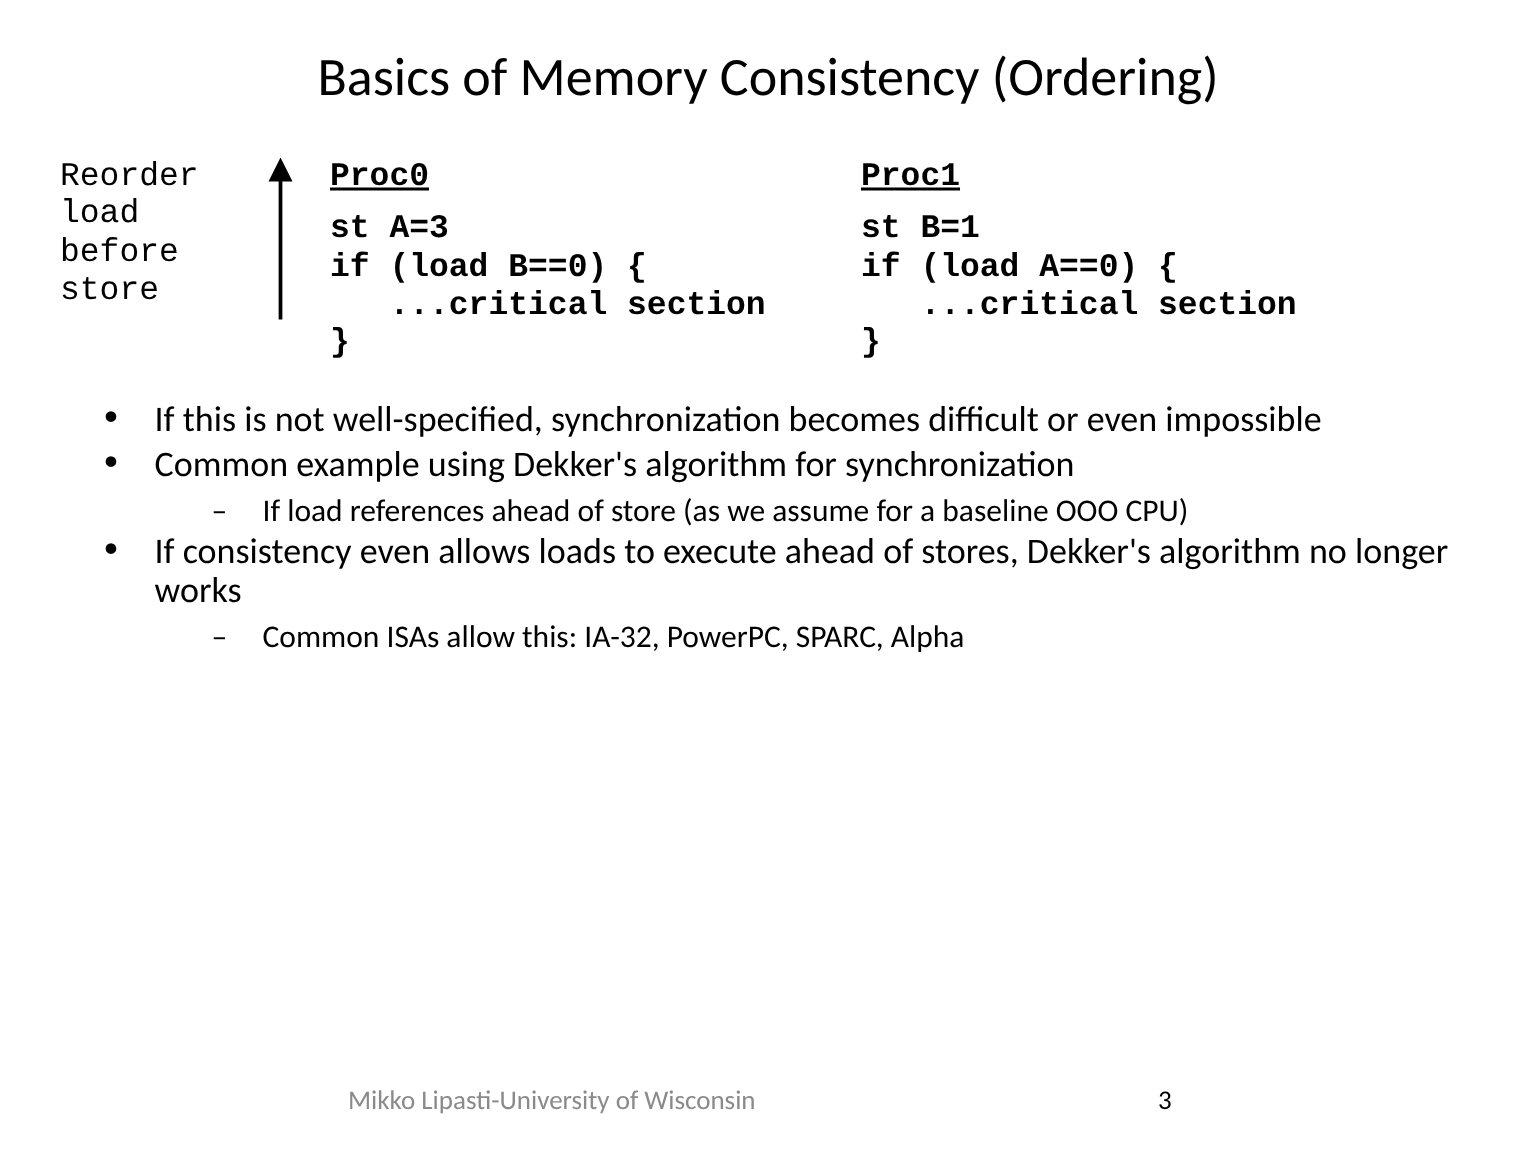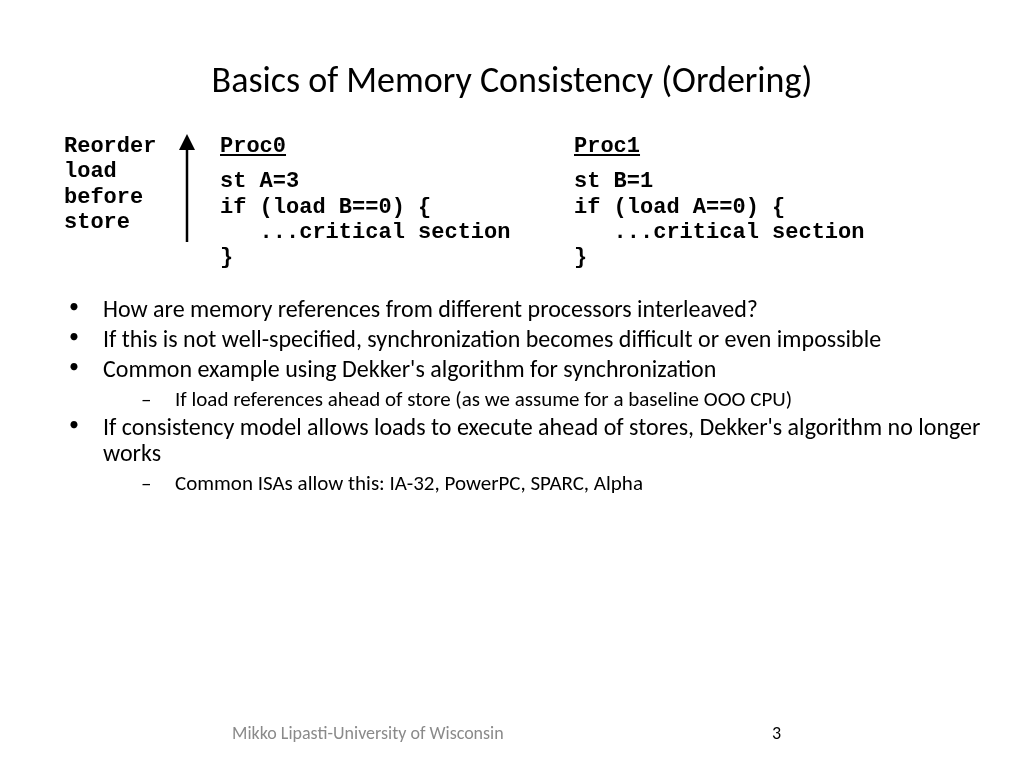--- a/index.html
+++ b/index.html
@@ -9,39 +9,38 @@
     background: #ffffff;
     font-family: Calibri, 'Segoe UI', Arial, sans-serif;
     color: #000000;
     position: relative;
     overflow: hidden;
   }
   .title {
     text-align: center;
     font-size: 36px;
     font-weight: 400;
-    padding-top: 58px;
+    padding-top: 29px;
     padding-bottom: 24px;
   }
   .code-area {
     position: relative;
     margin-left: 40px;
     margin-right: 10px;
     height: 170px;
   }
   .reorder-label {
     position: absolute;
     left: 0;
     top: 8px;
     font-family: 'Courier New', monospace;
-    font-weight: bold;
+    font-weight: normal;
     font-size: 22px;
     line-height: 1.15;
     white-space: pre;
-    margin-left: 24px;
   }
   .arrow {
     position: absolute;
     left: 135px;
     top: 8px;
   }
   .proc-col {
     position: absolute;
     top: 8px;
     font-family: 'Courier New', monospace;
@@ -125,29 +124,28 @@
 
   <div class="proc-col proc1"><span class="proc-header">Proc1</span>
 <span>st B=1
 if (load A==0) {
    ...critical section
 }</span></div>
 </div>
 
 <div class="bullets">
   <ul>
-    <li>How are memory references from different processors interleaved?</li>
     <li><span>If this is not well-specified, synchronization becomes difficult or even impossible</span>
     </li>
     <li><span>Common example using Dekker's algorithm for synchronization</span>
       <ul>
         <li>If load references ahead of store (as we assume for a baseline OOO CPU)</li>
       </ul>
     </li>
-    <li><span>If consistency model allows loads to execute ahead of stores, Dekker's algorithm no longer works</span>
+    <li><span>If consistency even allows loads to execute ahead of stores, Dekker's algorithm no longer works</span>
       <ul>
         <li>Common ISAs allow this: IA-32, PowerPC, SPARC, Alpha</li>
       </ul>
     </li>
   </ul>
 </div>
 
 <div class="footer">
   <span class="footer-wrap">
     <span>Mikko Lipasti-University of Wisconsin</span>

